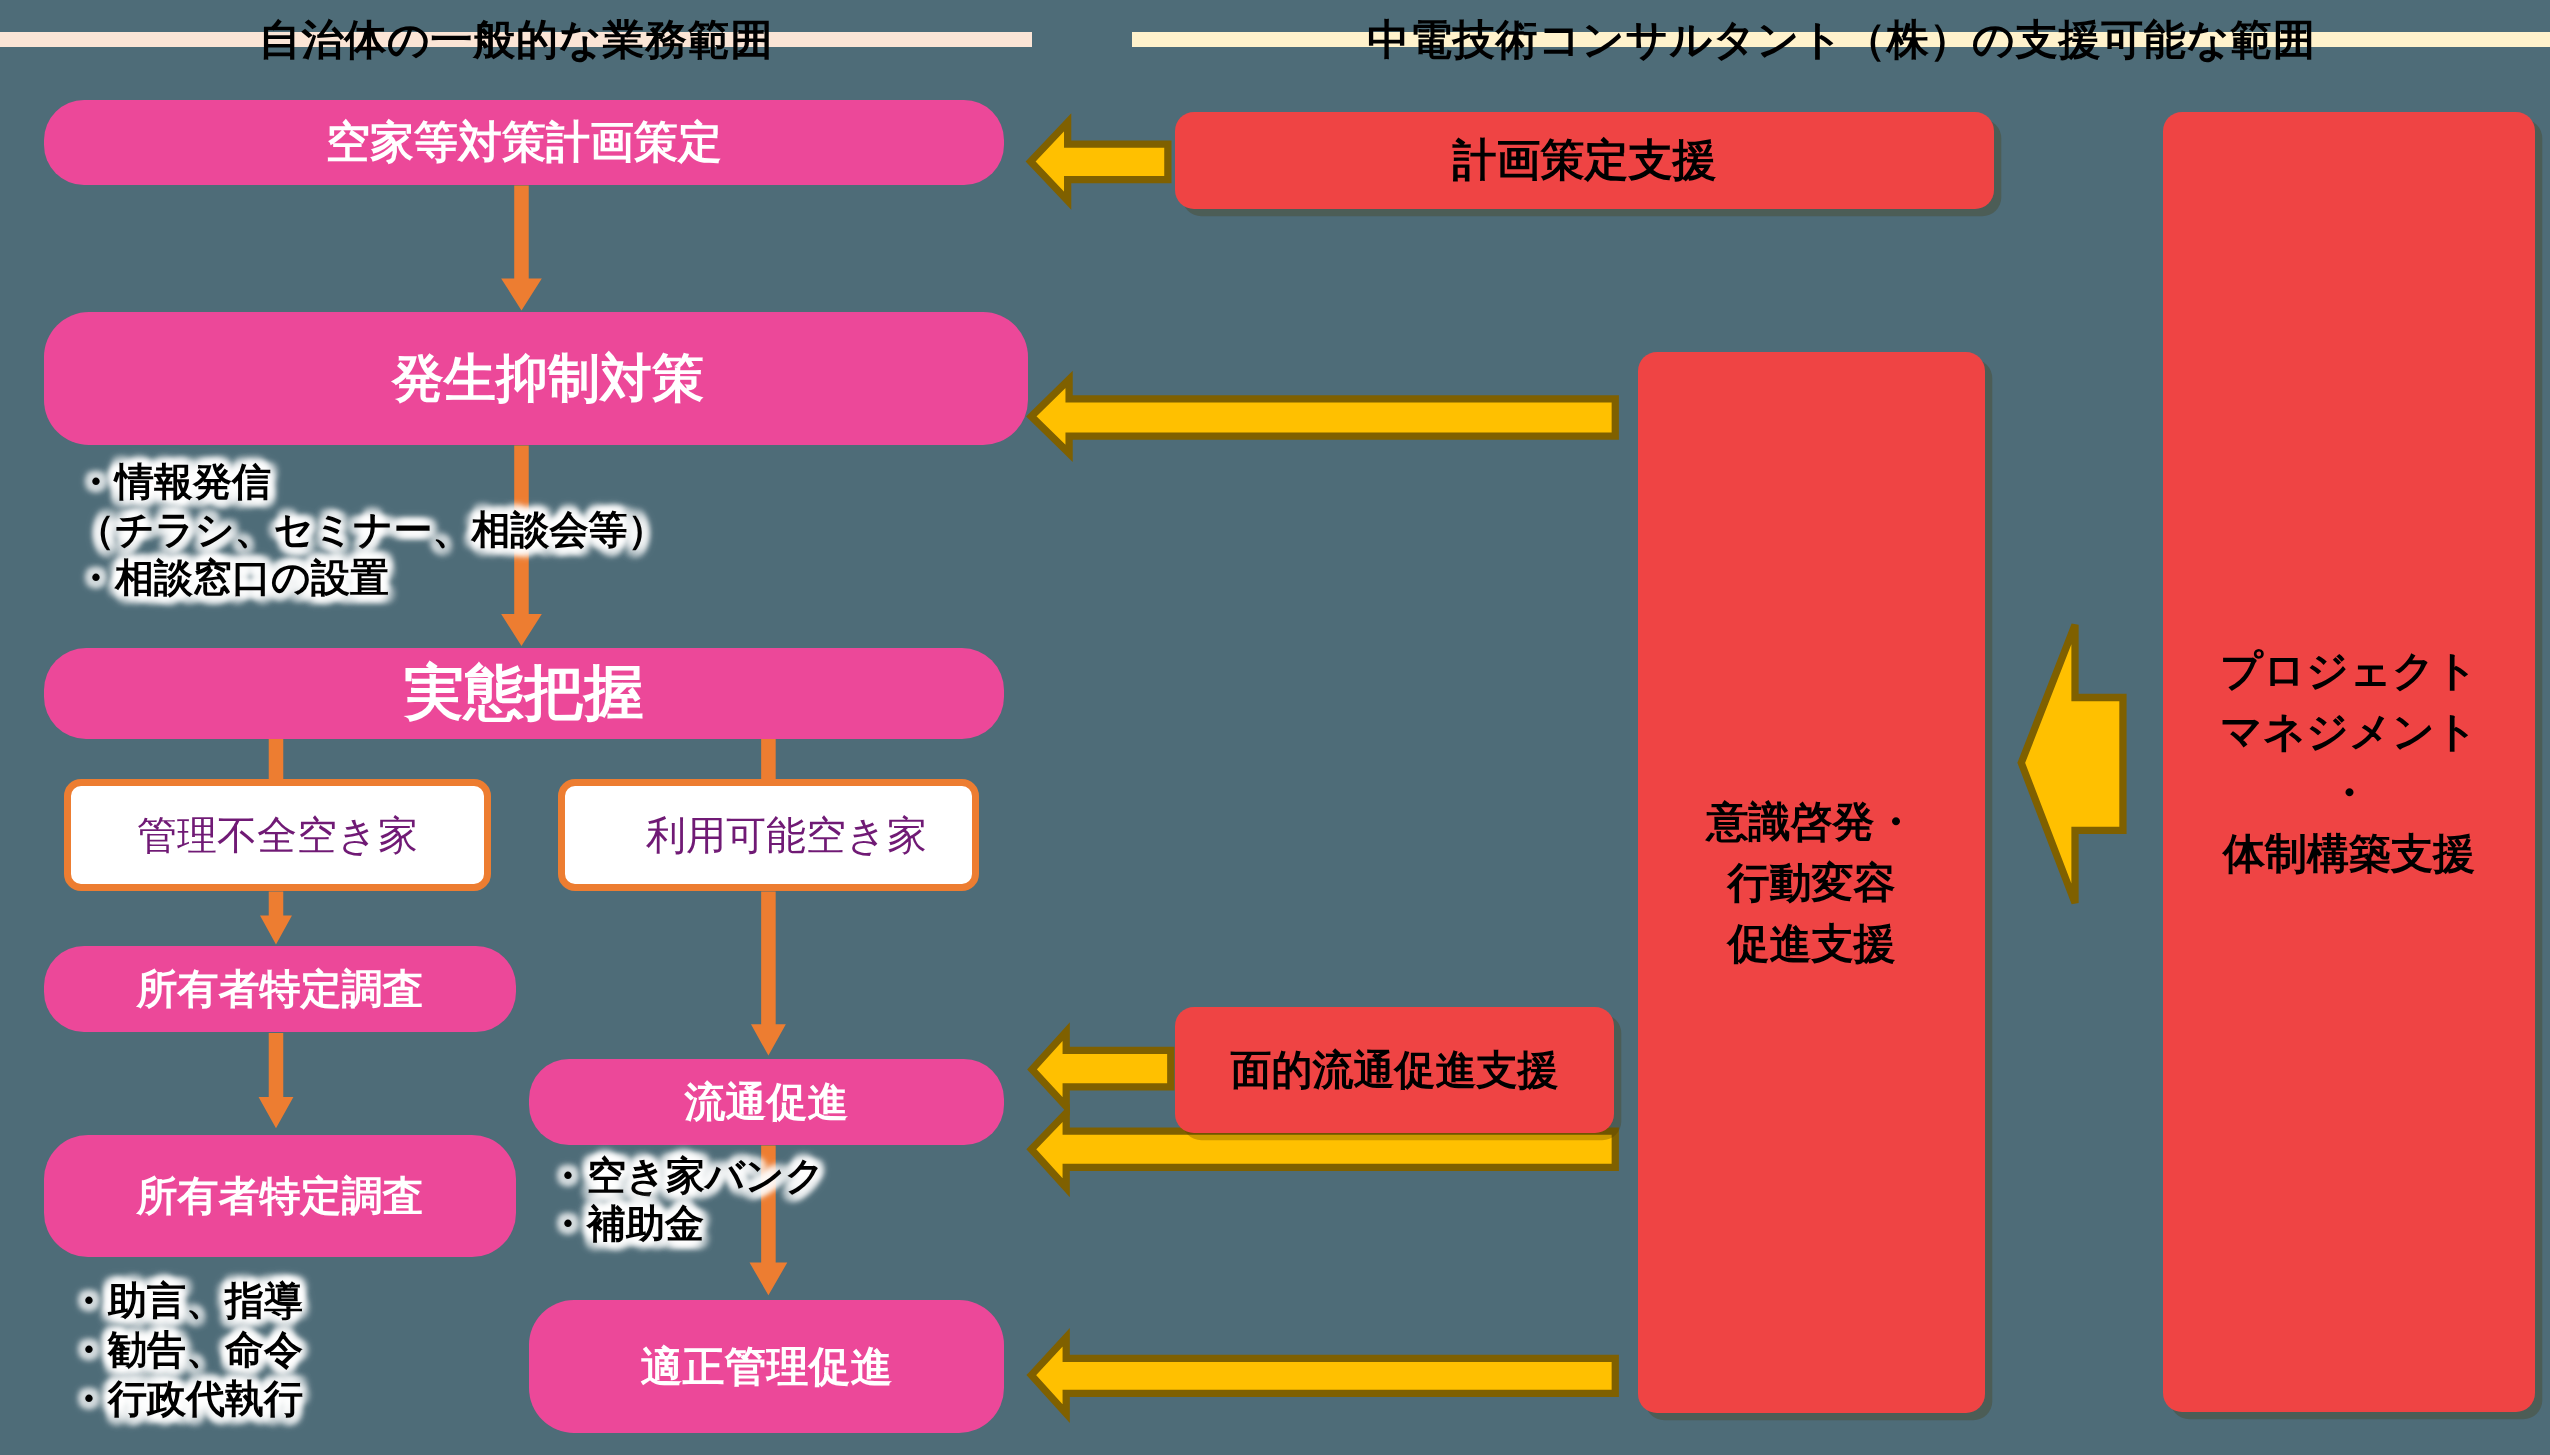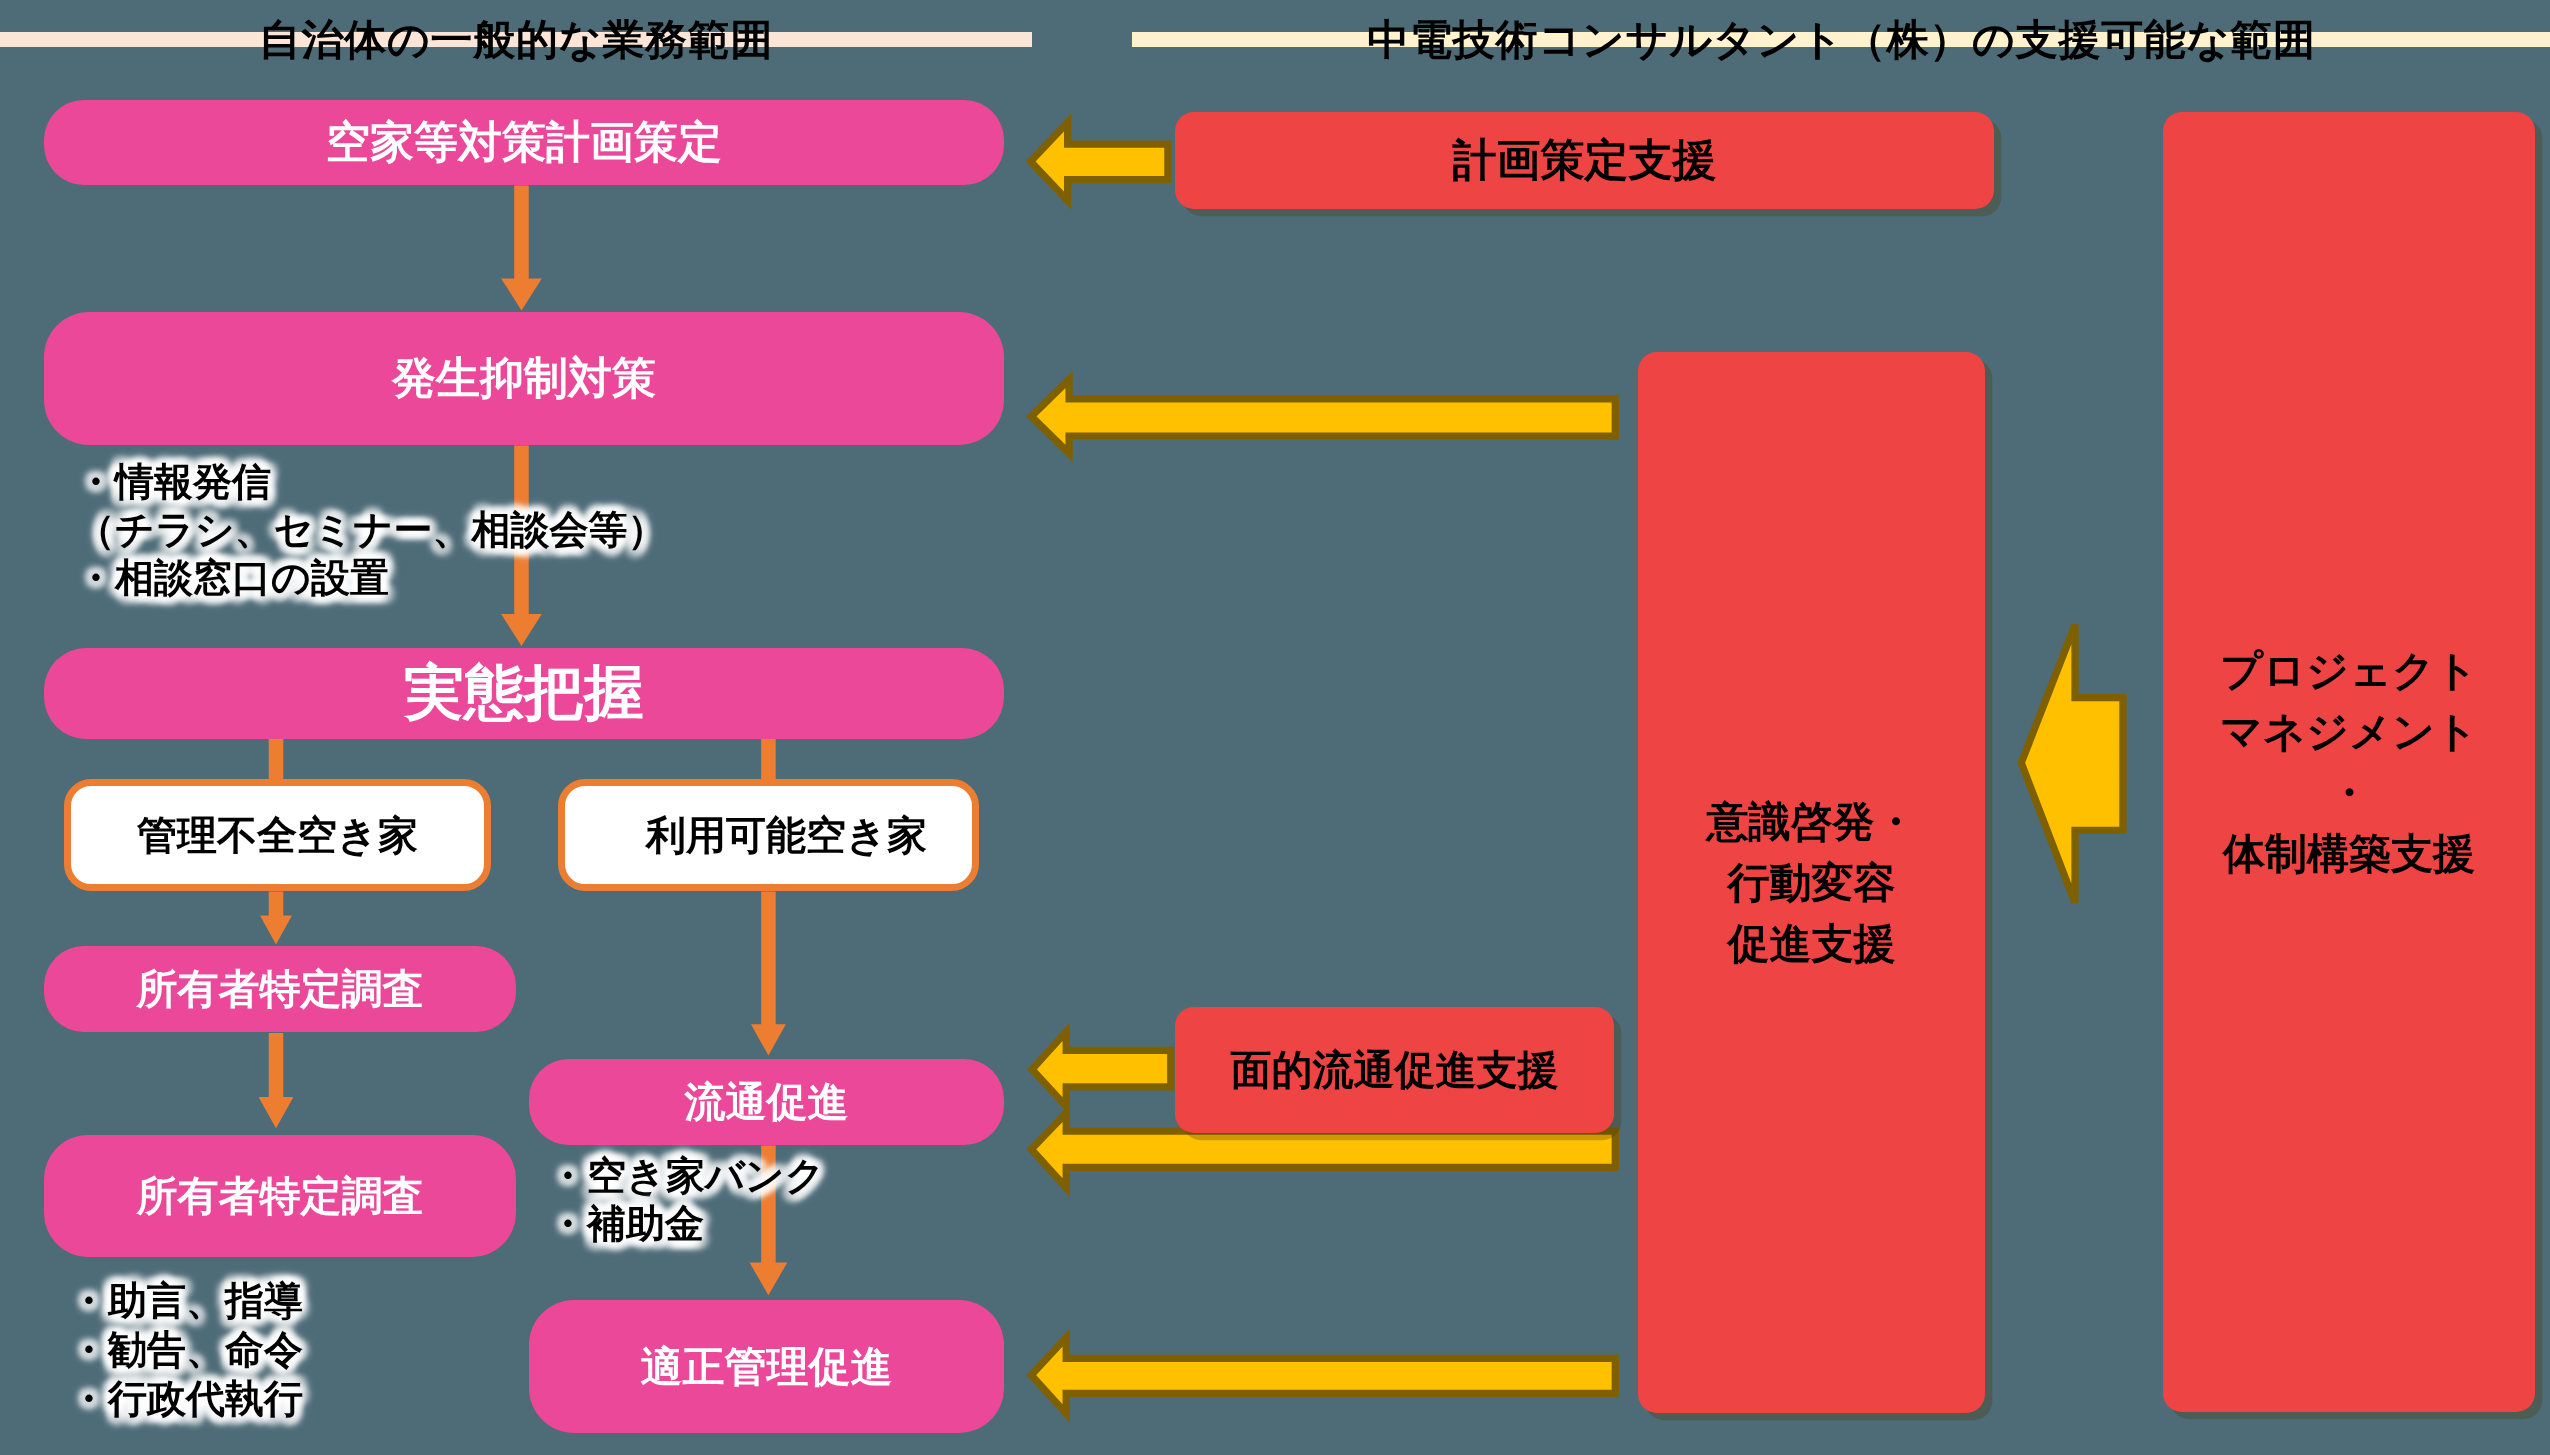--- a/index.html
+++ b/index.html
@@ -19,31 +19,31 @@
   }
   #hdr-left{left:0;width:1032px;}
   #hdr-right{left:1132px;width:1419px;}
   
   .obox{
     position:absolute;background:#ec4899;color:#FFFFFF;font-weight:bold;
     display:flex;align-items:center;justify-content:center;
     white-space:nowrap;
   }
   #box-plan        {left:44px;  top:100px;  width:960px; height:85px; border-radius:40px; font-size:44px;}
-  #box-suppress    {left:44px;  top:312px;  width:960px; height:133px; border-radius:45px; font-size:44px;}
+  #box-suppress    {left:44px;  top:312px;  width:960px; height:133px; border-radius:45px; font-size:52px;padding-left:24px;}
   #box-survey      {left:44px;  top:648px;  width:960px; height:91px; border-radius:42px; font-size:60px;}
   #box-owner       {left:44px;  top:946px; width:472px;  height:86px; border-radius:40px; font-size:41px;}
   #box-demolition  {left:44px;  top:1135px; width:472px;  height:122px; border-radius:44px; font-size:41px;}
   #box-dist        {left:529px; top:1059px; width:475px;  height:86px; border-radius:40px; font-size:41px;}
   #box-mgmt        {left:529px; top:1300px; width:475px;  height:133px; border-radius:45px; font-size:42px;}
   
   .wbox{
-    position:absolute;background:#FFFFFF;border:7.3px solid #ED7D31;color:#000000;
-    font-weight:bold;display:flex;align-items:center;justify-content:center;
-    border-radius:27px;font-size:40px;box-sizing:border-box;white-space:nowrap;
+    position:absolute;background:#FFFFFF;border:7.3px solid #ED7D31;color:#701a75;
+    font-weight:normal;display:flex;align-items:center;justify-content:center;
+    border-radius:17px;font-size:40px;box-sizing:border-box;white-space:nowrap;
   }
   #wbox-substandard{left:64px;  top:779px; width:427px; height:112px;}
   #wbox-usable     {left:558px; top:779px; width:421px; height:112px;padding-left:36px;}
   
   .ybox{
     position:absolute;background:#ef4444;color:#000;font-weight:bold;
     display:flex;align-items:center;justify-content:center;
     box-shadow:7.3px 7.3px 0 rgba(73,54,0,0.28);white-space:nowrap;border-radius:19px;
   }
   #ybox-planning {left:1175px;top:112px; width:819px;height:97px;font-size:44px;}

